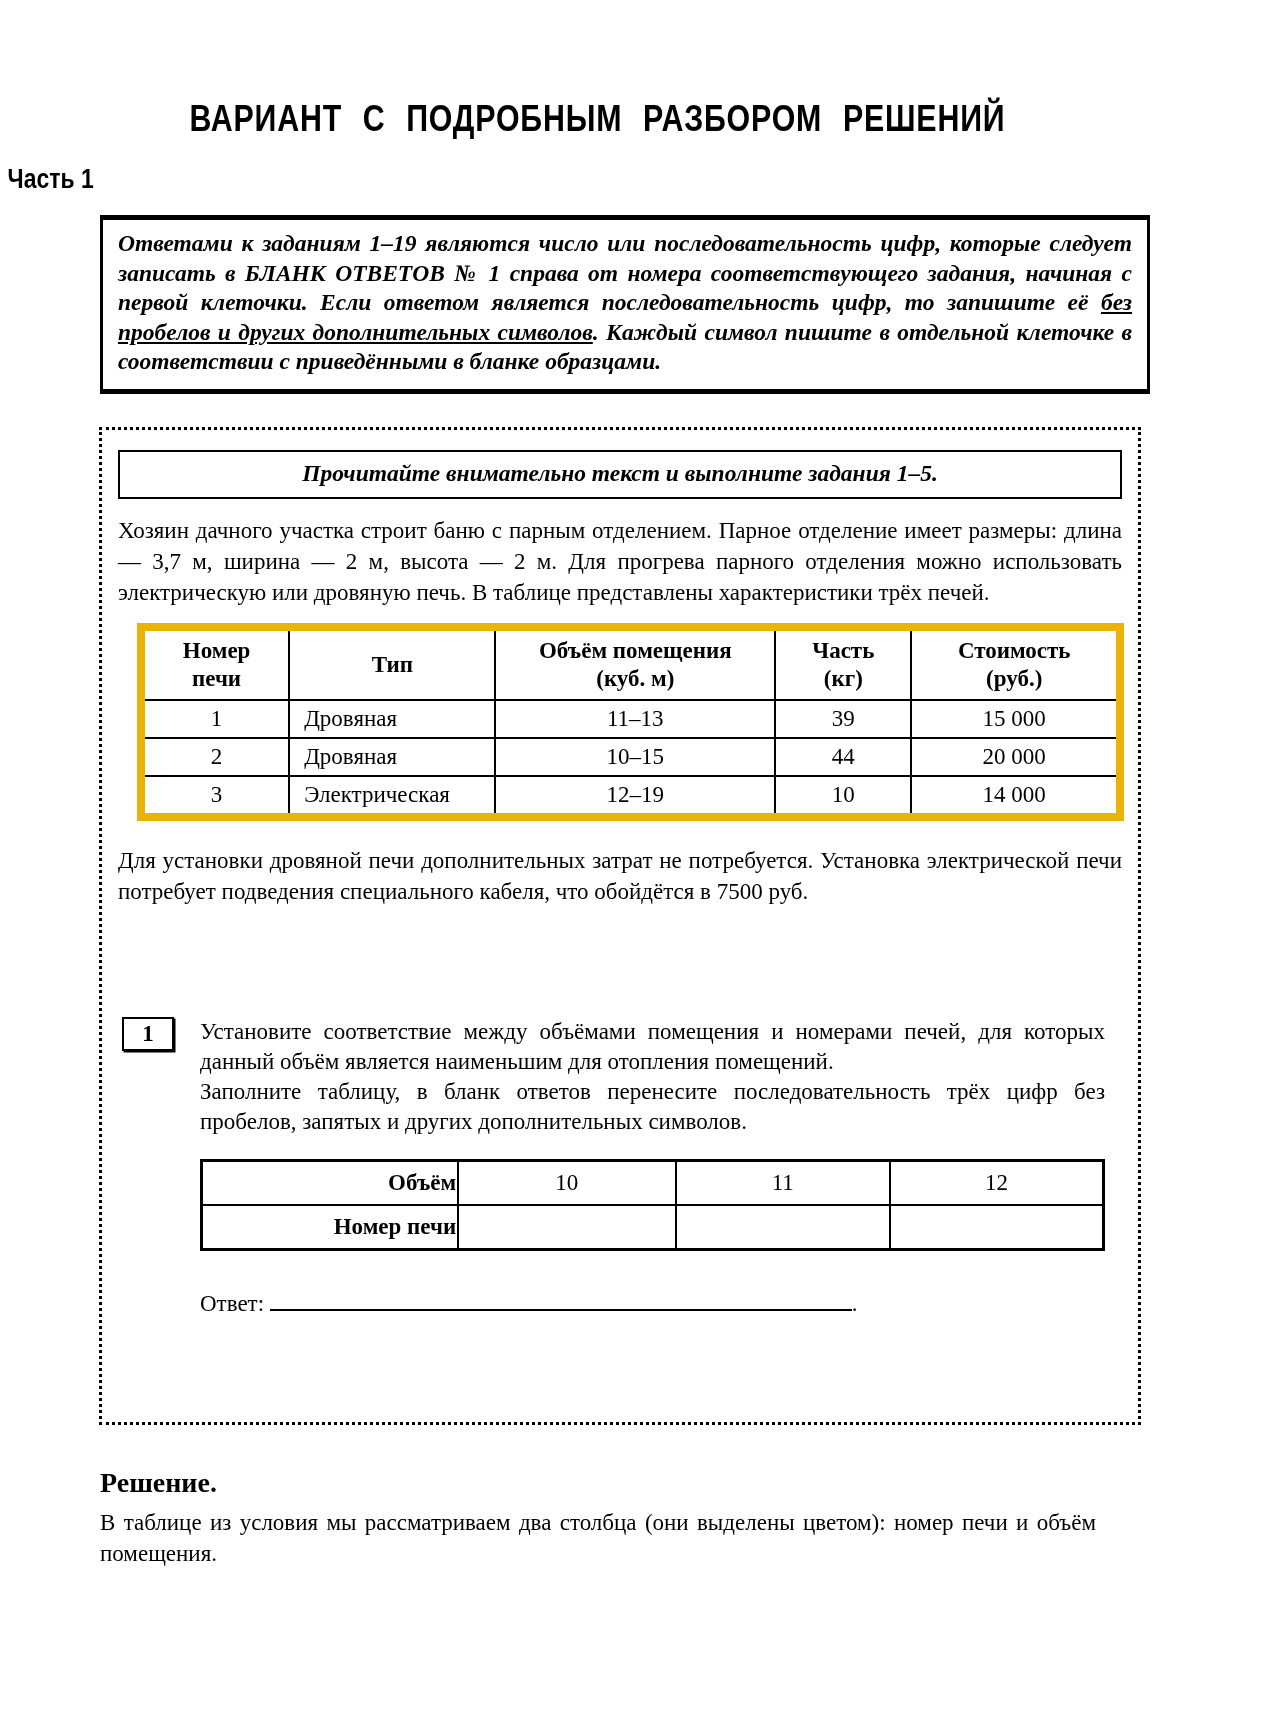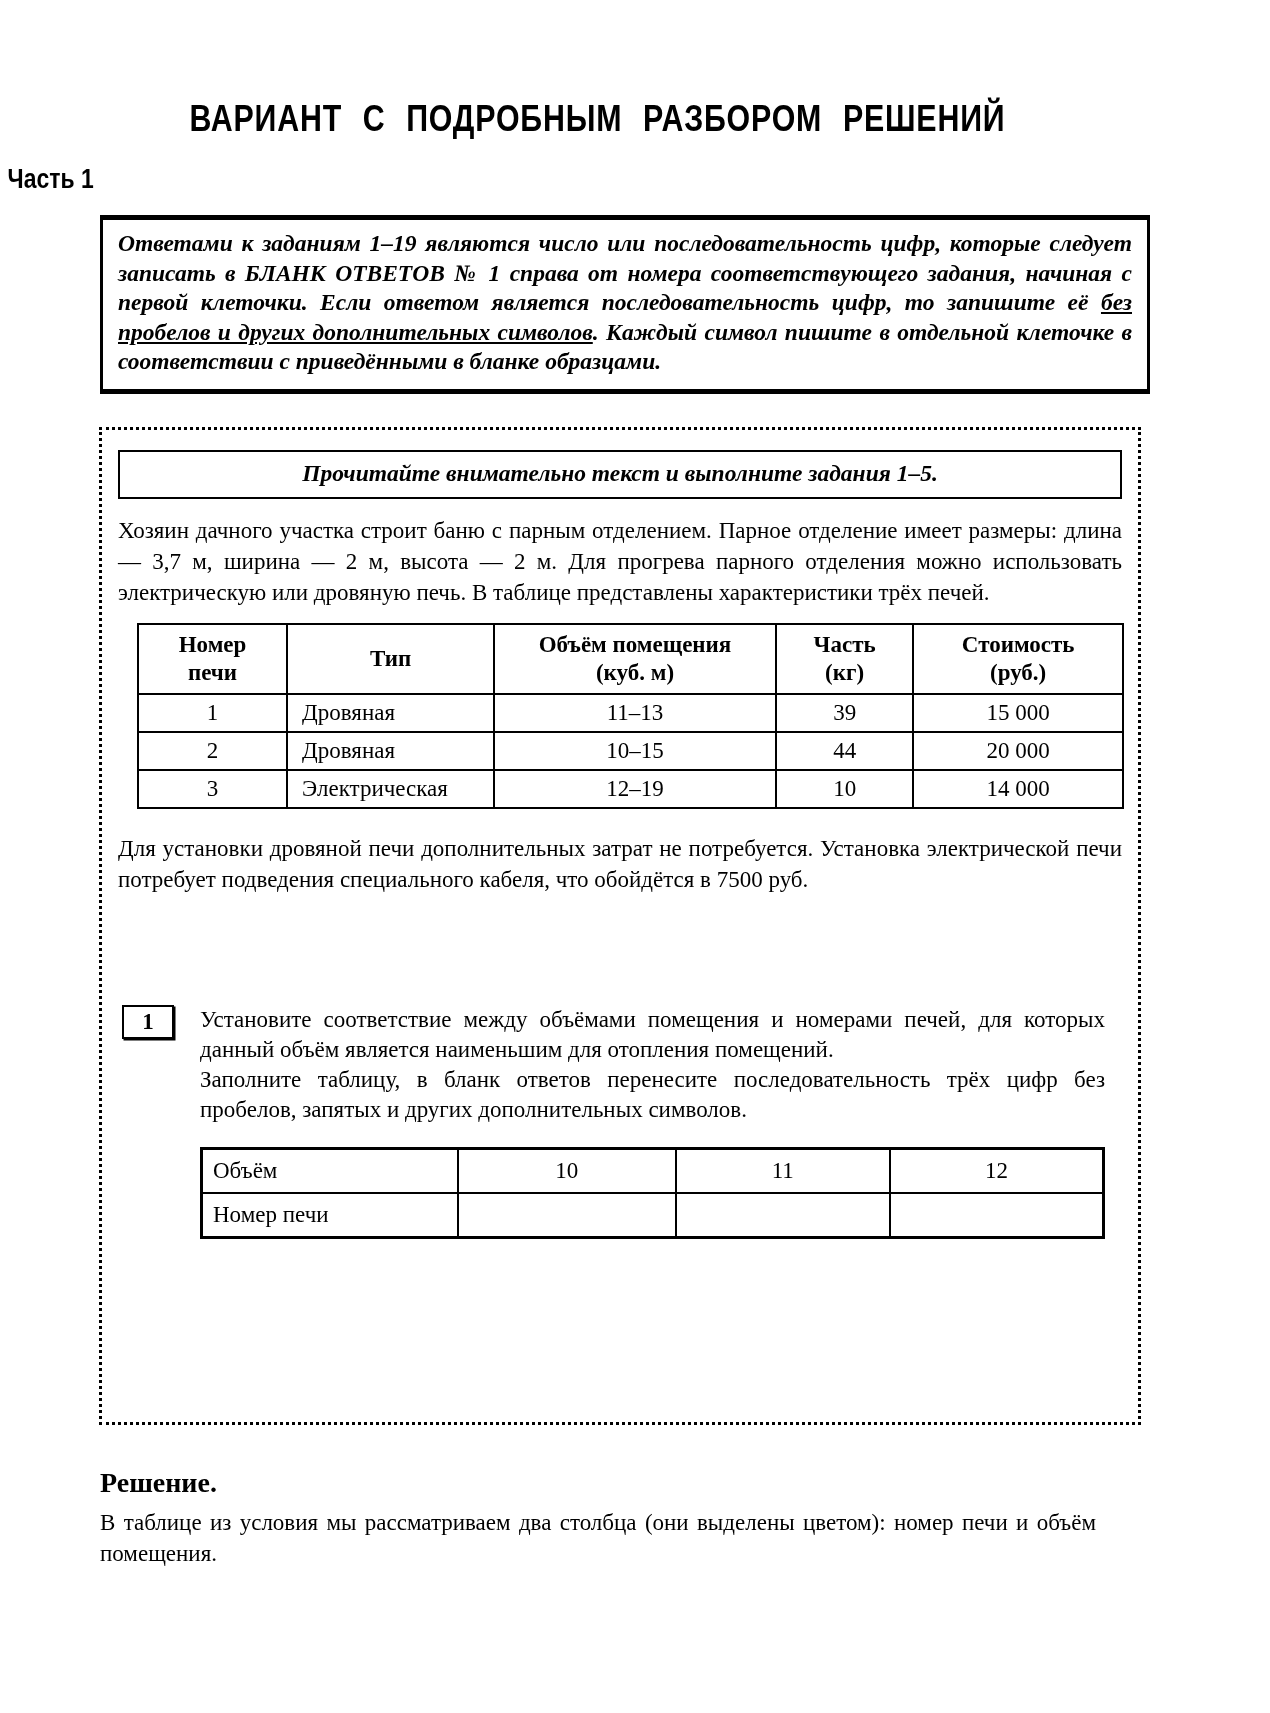--- a/index.html
+++ b/index.html
@@ -35,41 +35,41 @@
   }
   .reading-header {
     box-sizing:border-box; margin:20px 2px 0 2px; border:2px solid #000;
     text-align:center; padding:8px 6px 10px 6px;
     font-weight:bold; font-style:italic; font-size:23.5px;
   }
   .para { margin:16px 2px 0 2px; text-align:justify; line-height:31px; }
   .note-para { margin:24px 2px 0 2px; text-align:justify; line-height:31px; }
   
   table { border-collapse:collapse; }
-  .stove-table { margin:15px 0 0 21px; border:2px solid #eab308;padding-left:12px; }
+  .stove-table { margin:15px 0 0 21px; border:8px solid #eab308;padding-left:12px; }
   .stove-table td { border:2px solid #000; font-size:23px; }
   .stove-table .hdr {
     font-weight:bold; text-align:center; vertical-align:middle;
     white-space:pre-line; height:64px; padding:2px 4px; line-height:28px;
   }
   .stove-table .num { text-align:center; height:34px; padding:1px 4px; }
   .stove-table .typ { text-align:left; padding:1px 4px 1px 14px; height:34px; }
   
   .task { display:flex; margin:110px 2px 0 6px; align-items:flex-start; }
   .task-num-box {
     box-sizing:border-box; width:52px; height:34px; border:2px solid #000;
     box-shadow:1.5px 1.5px 0 #000; text-align:center; line-height:30px;
     font-weight:bold; font-size:23px; flex:none;
   }
   .task-body { margin-left:26px; width:905px; }
   .task-body p { margin:0; text-align:justify; line-height:30px; }
   
   .answer-table { margin:22px 0 0 0; border:3px solid #000; }
   .answer-table td { border:2px solid #000; height:40px; font-size:23px; }
-  .answer-table .lbl { font-weight:normal; text-align:left; padding-left:10px; }
+  .answer-table .lbl { font-weight:bold; text-align:right; padding-left:10px; }
   .answer-table .val { text-align:center; }
   
   .answer-line { margin-top:36px; }
   .answer-blank {
     display:inline-block; width:582px; height:22px;
     border-bottom:2px solid #000; vertical-align:baseline;
   }
   
   .solution { margin:42px 98px 0 100px; }
   .solution-heading { font-weight:bold; font-size:28px; }
@@ -168,20 +168,24 @@
             </tr>
             <tr>
               <td class="lbl">Номер печи</td>
               <td class="val"></td>
               <td class="val"></td>
               <td class="val"></td>
             </tr>
           </tbody>
         </table>
 
+        <div class="answer-line">
+          <span>Ответ:</span>
+          <span class="answer-blank"></span><span>.</span>
+        </div>
       </div>
     </div>
 
   </div>
 
   <div class="solution">
     <div class="solution-heading">Решение.</div>
     <p class="solution-para">В таблице из условия мы рассматриваем два столбца (они выделены цветом): номер печи и объём помещения.</p>
   </div>
 

